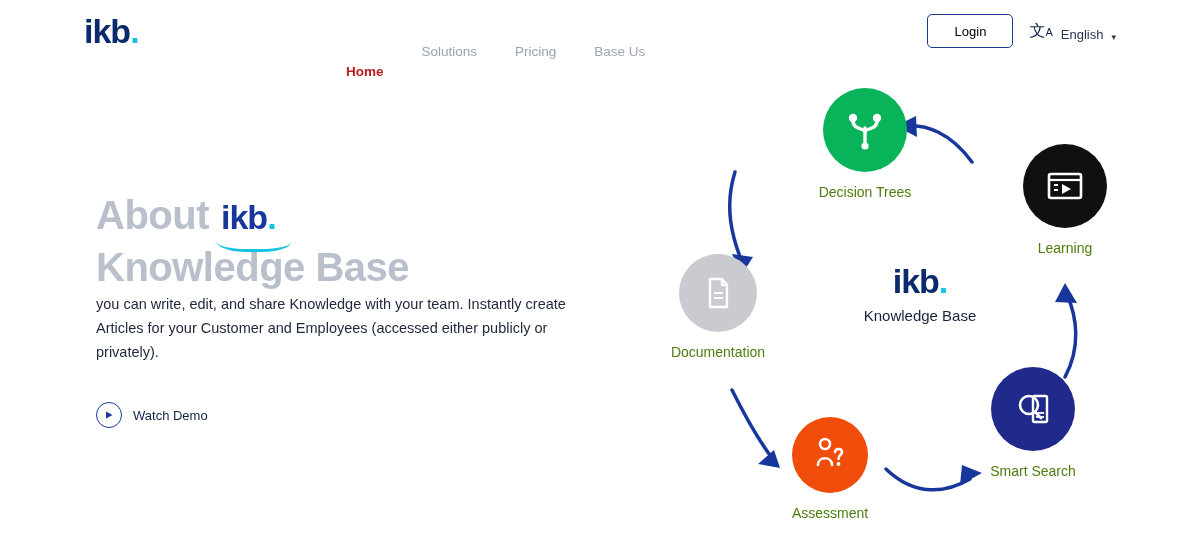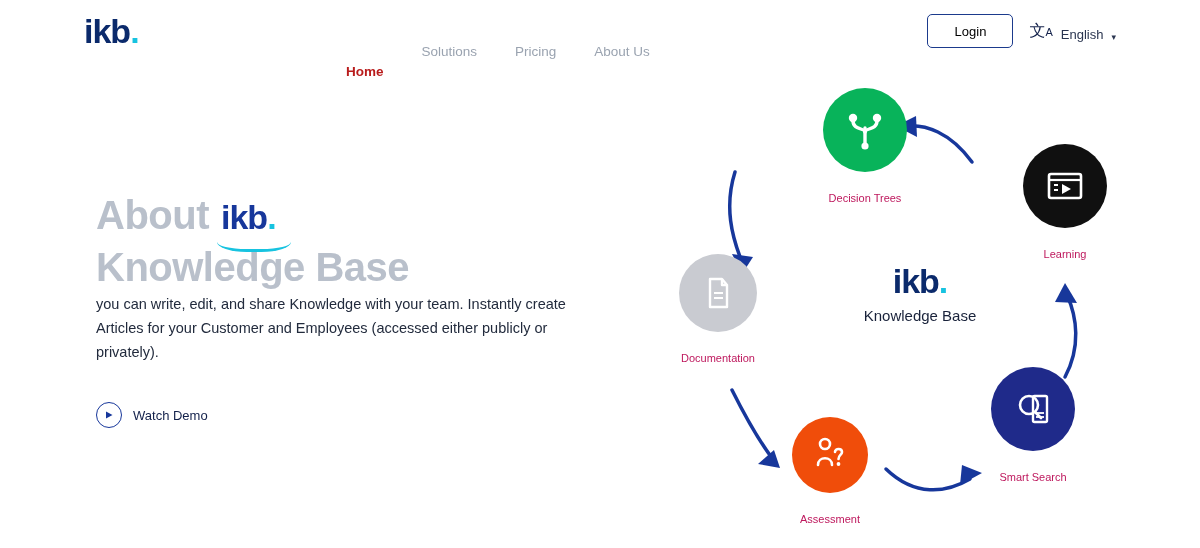--- a/index.html
+++ b/index.html
@@ -110,21 +110,21 @@
 
   
   .diagram { position: absolute; left: 640px; top: 62px; width: 560px; height: 486px; }
   .node { position: absolute; text-align: center; }
   .node .bubble {
     border-radius: 50%;
     display: flex; align-items: center; justify-content: center;
     margin: 0 auto;
   }
   .node .cap {
-    margin-top: 20px; font-size: 11px; color: #be185d; white-space: nowrap;
+    margin-top: 12px; font-size: 14px; color: #4d7c0f; white-space: nowrap;
   }
   .center-logo {
     position: absolute; left: 180px; top: 200px;
     text-align: center; width: 200px;
   }
   .center-logo .big {
     font-size: 34px; font-weight: bold; color: #0b2a6b; letter-spacing: -1px;
   }
   .center-logo .big .dot { color: #17c3e0; }
   .center-logo .small {
@@ -139,21 +139,21 @@
 
   <div class="header">
     <div class="logo">
       <span>ikb</span><span class="dot">.</span>
     </div>
 
     <nav class="nav">
       <a href="#" class="active">Home</a>
       <a href="#">Solutions</a>
       <a href="#">Pricing</a>
-      <a href="#">About Us</a>
+      <a href="#">Base Us</a>
     </nav>
 
     <div class="actions">
       <button class="btn-login">Login</button>
       <div class="lang">
         <span class="glyph">文<span style="font-size:11px;">A</span></span>
         <span>English</span>
         <span class="caret">▾</span>
       </div>
     </div>

